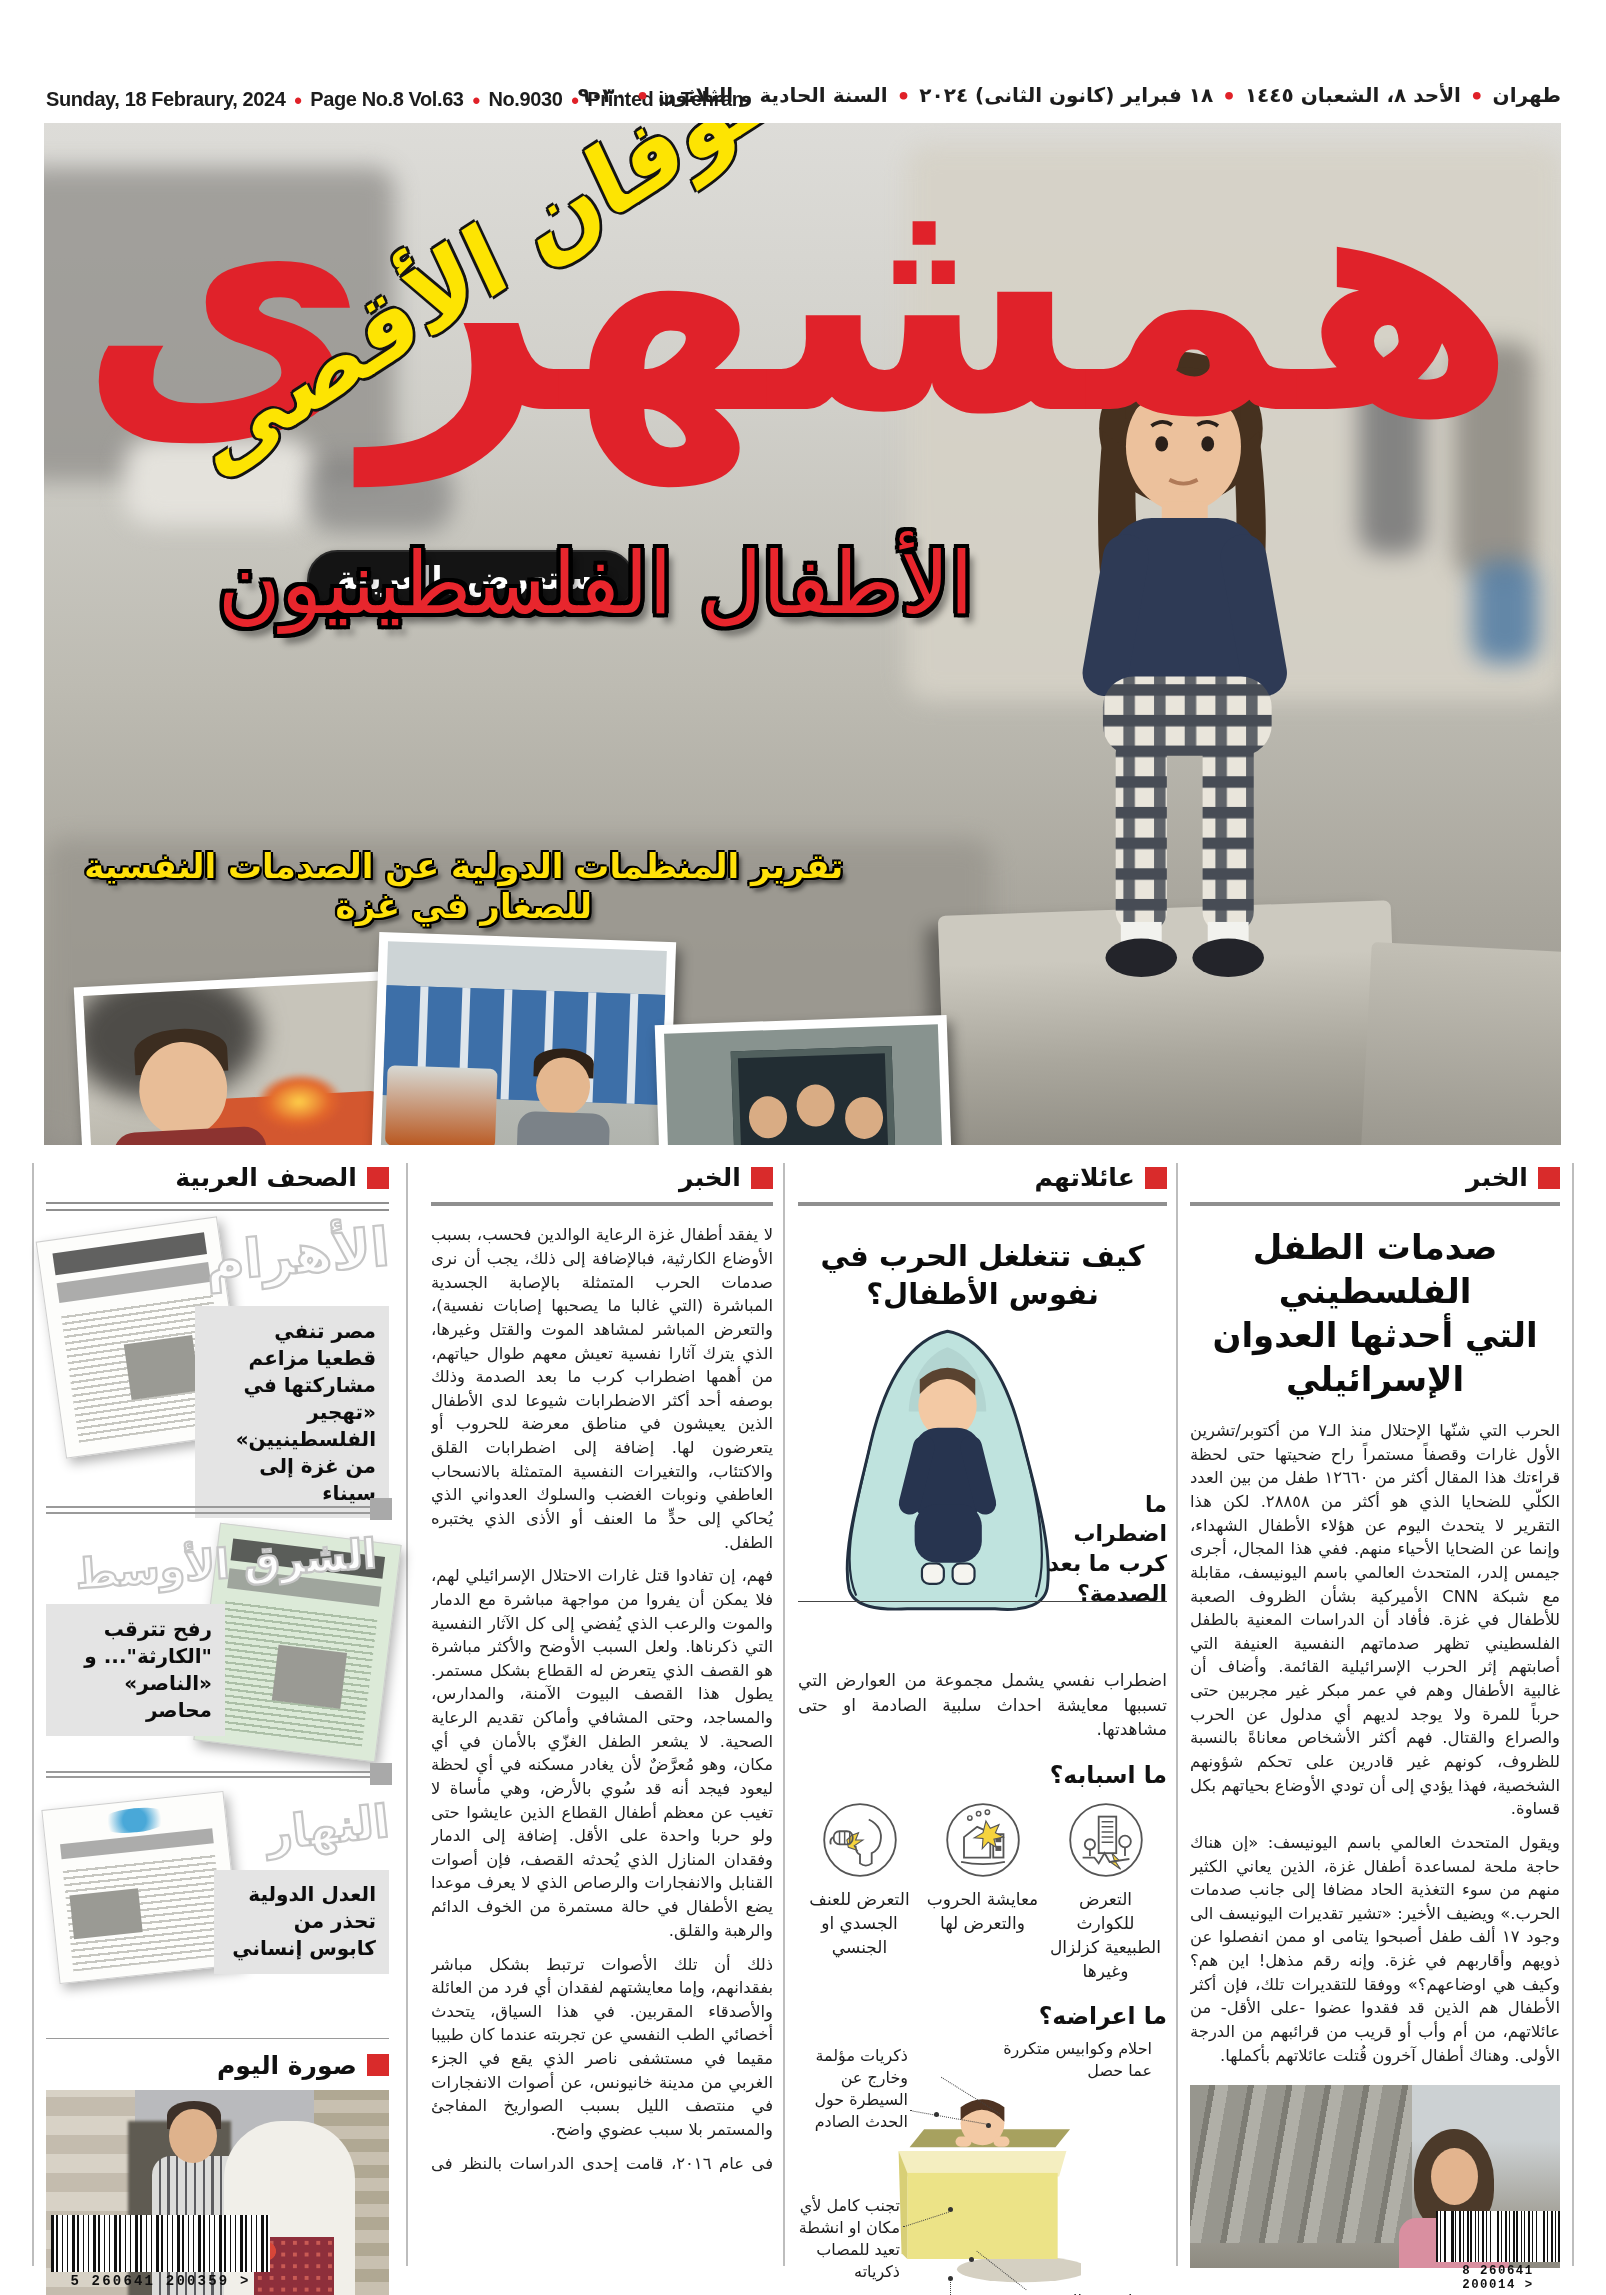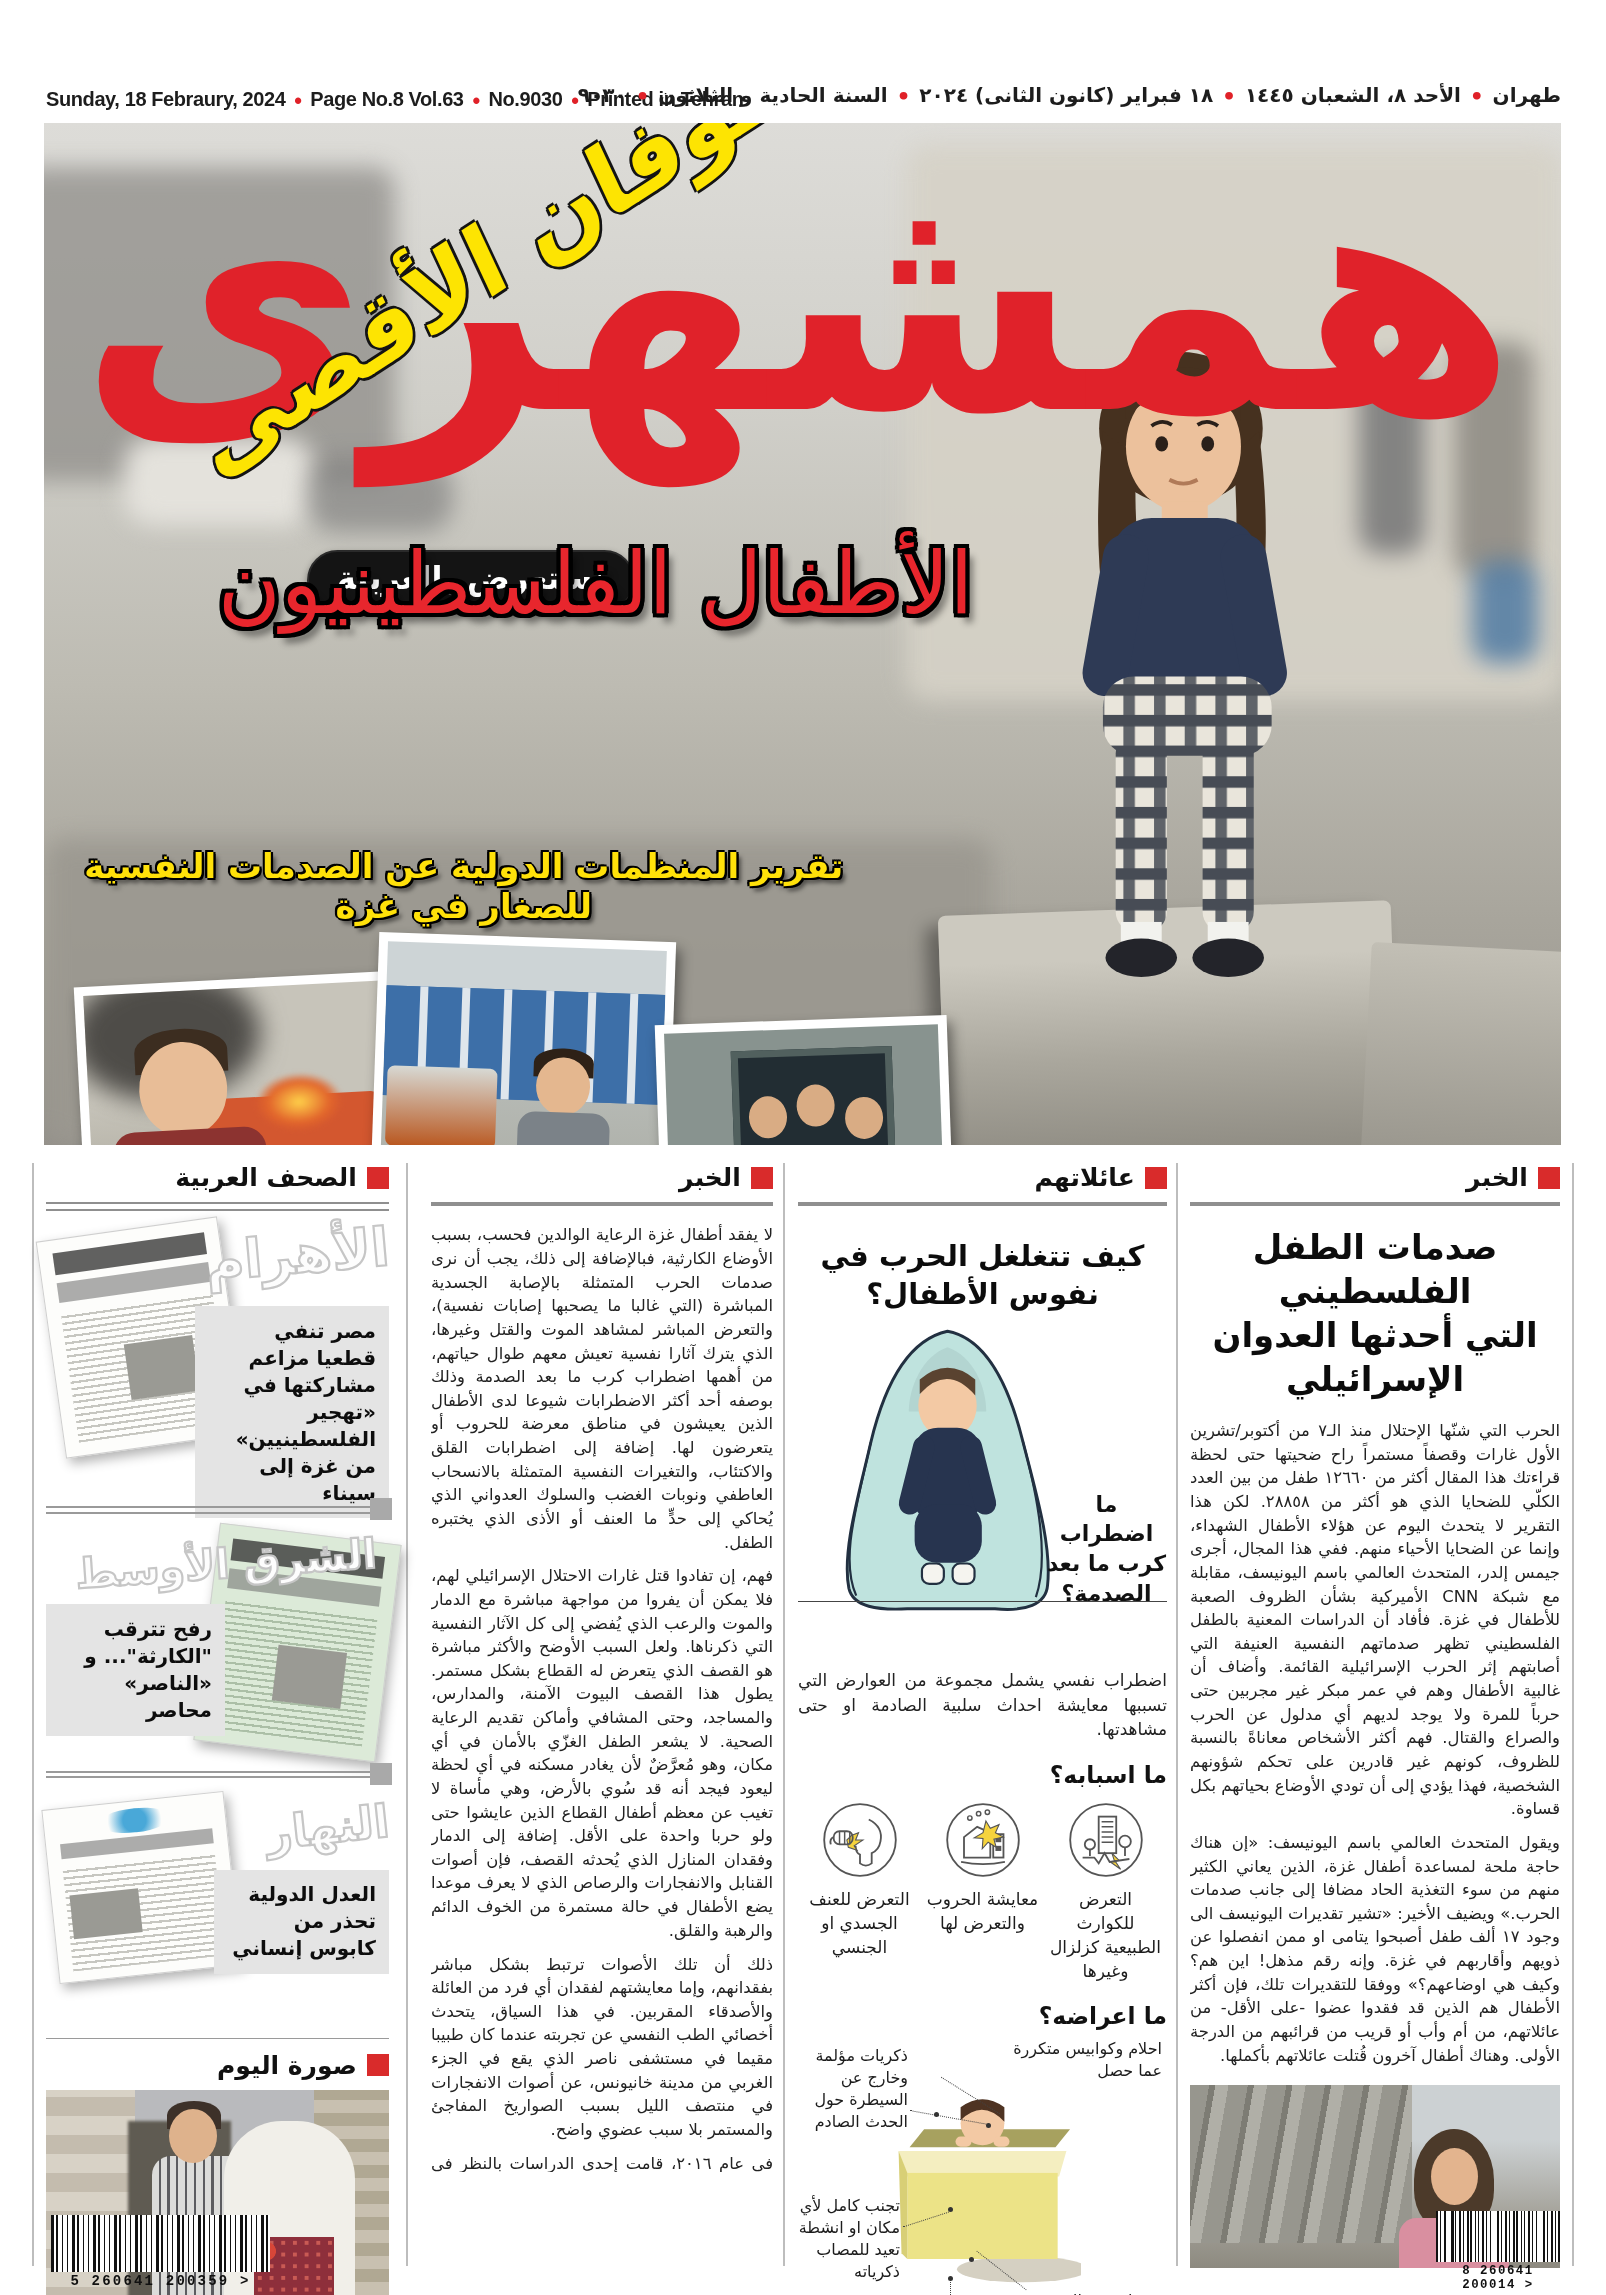--- a/index.html
+++ b/index.html
@@ -123,30 +123,30 @@
   .barcode .code { font-family:"Liberation Mono","DejaVu Sans Mono",monospace; font-size:12.4px; font-weight:bold; letter-spacing:1.5px; direction:ltr; color:#111; margin-top:1.5px;}
   .bc-right { right:0; }
   .bc-left  { position:absolute; left:51px; bottom:5.8px; width:219px; text-align:center; }
   .bc-left .bars { height:57px;
       background:repeating-linear-gradient(90deg,#111 0 2.9px,#fff 2.9px 5.1px,#111 5.1px 7.3px,#fff 7.3px 11px,#111 11px 12.4px,#fff 12.4px 16px,#111 16px 17.5px,#fff 17.5px 21px); }
   .bc-left .code { font-family:"Liberation Mono","DejaVu Sans Mono",monospace; font-size:14px; font-weight:bold; letter-spacing:2.2px; direction:ltr; color:#111; margin-top:1.5px;}
   
   .ig-title { font-weight:bold; font-size:29px; line-height:1.3; text-align:center; color:#0c0c0c; margin-top:32px; }
   .ig-illu1 { position:relative; height:343px; margin-top:4.4px; }
   .ig-illu1 svg { position:absolute; left:29px; top:0; }
-  .ig-q1 { position:absolute; right:0; top:172px; width:121px; font-weight:bold; font-size:22px; line-height:1.35; text-align:center; color:#111; }
+  .ig-q1 { position:absolute; right:0; top:172px; width:121px; font-weight:bold; font-size:22px; line-height:1.35; text-align:right; color:#111; }
   .ig-floor { position:absolute; left:0; right:0; top:283px; border-top:1.5px solid #444; }
   .ig-answer { font-size:17px; line-height:1.45; text-align:justify; color:#222; margin-top:7.3px; }
   .ig-q { font-weight:bold; font-size:23.4px; color:#111; margin-top:19px; text-align:right; }
   .causes { display:flex; direction:rtl; margin-top:13px; }
   .cause { flex:1; text-align:center; padding:0 4.4px; }
   .cause-caption { font-size:17px; line-height:1.4; margin-top:7.3px; color:#1c1c1c; }
   .symptoms { position:relative; height:394px; margin-top:7.3px; font-size:16px; line-height:1.38; }
   .sym { position:absolute; color:#1c1c1c; }
-  .sym-0 { right:5px; top:0; width:157px; text-align:right; }
+  .sym-0 { right:15px; top:0; width:157px; text-align:right; }
   .sym-1 { left:0; top:7.3px; width:110px; text-align:right; }
   .sym-2 { left:0; top:157px; width:102px; text-align:right; }
   .sym-3 { right:0; top:252px; width:131px; text-align:right; }
   .box-svg { position:absolute; left:86px; top:40px; }
   .dotline { position:absolute; border-top:1.5px dotted #444; }
   .dotline-v { position:absolute; border-left:1.5px dotted #444; }
   .enddot { position:absolute; width:5.1px; height:5.1px; border-radius:50%; background:#333; }
   
   .press-item { position:relative; height:291px; }
   .press-item.short { height:241px; }

